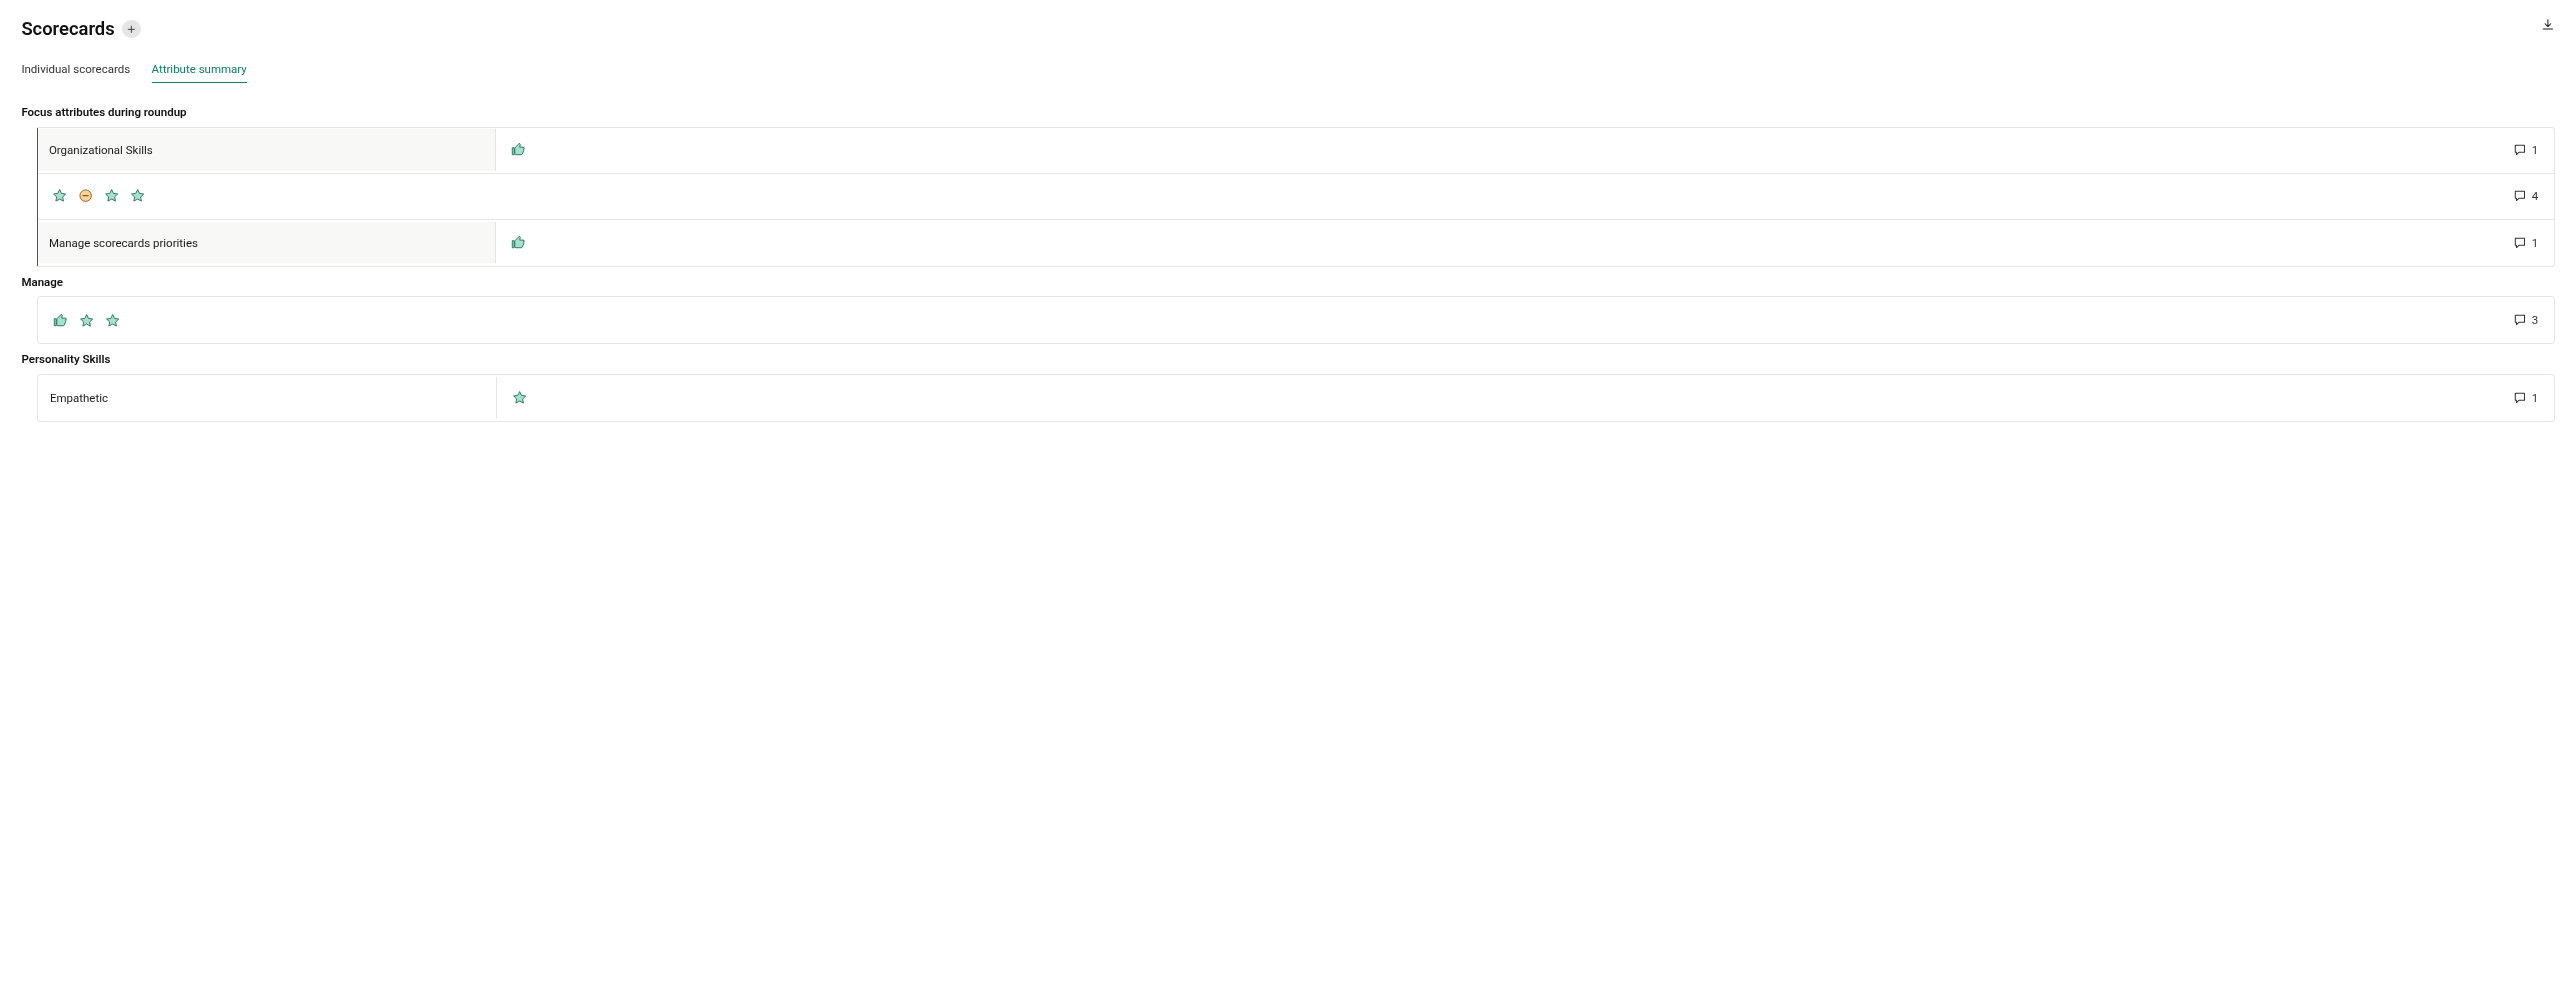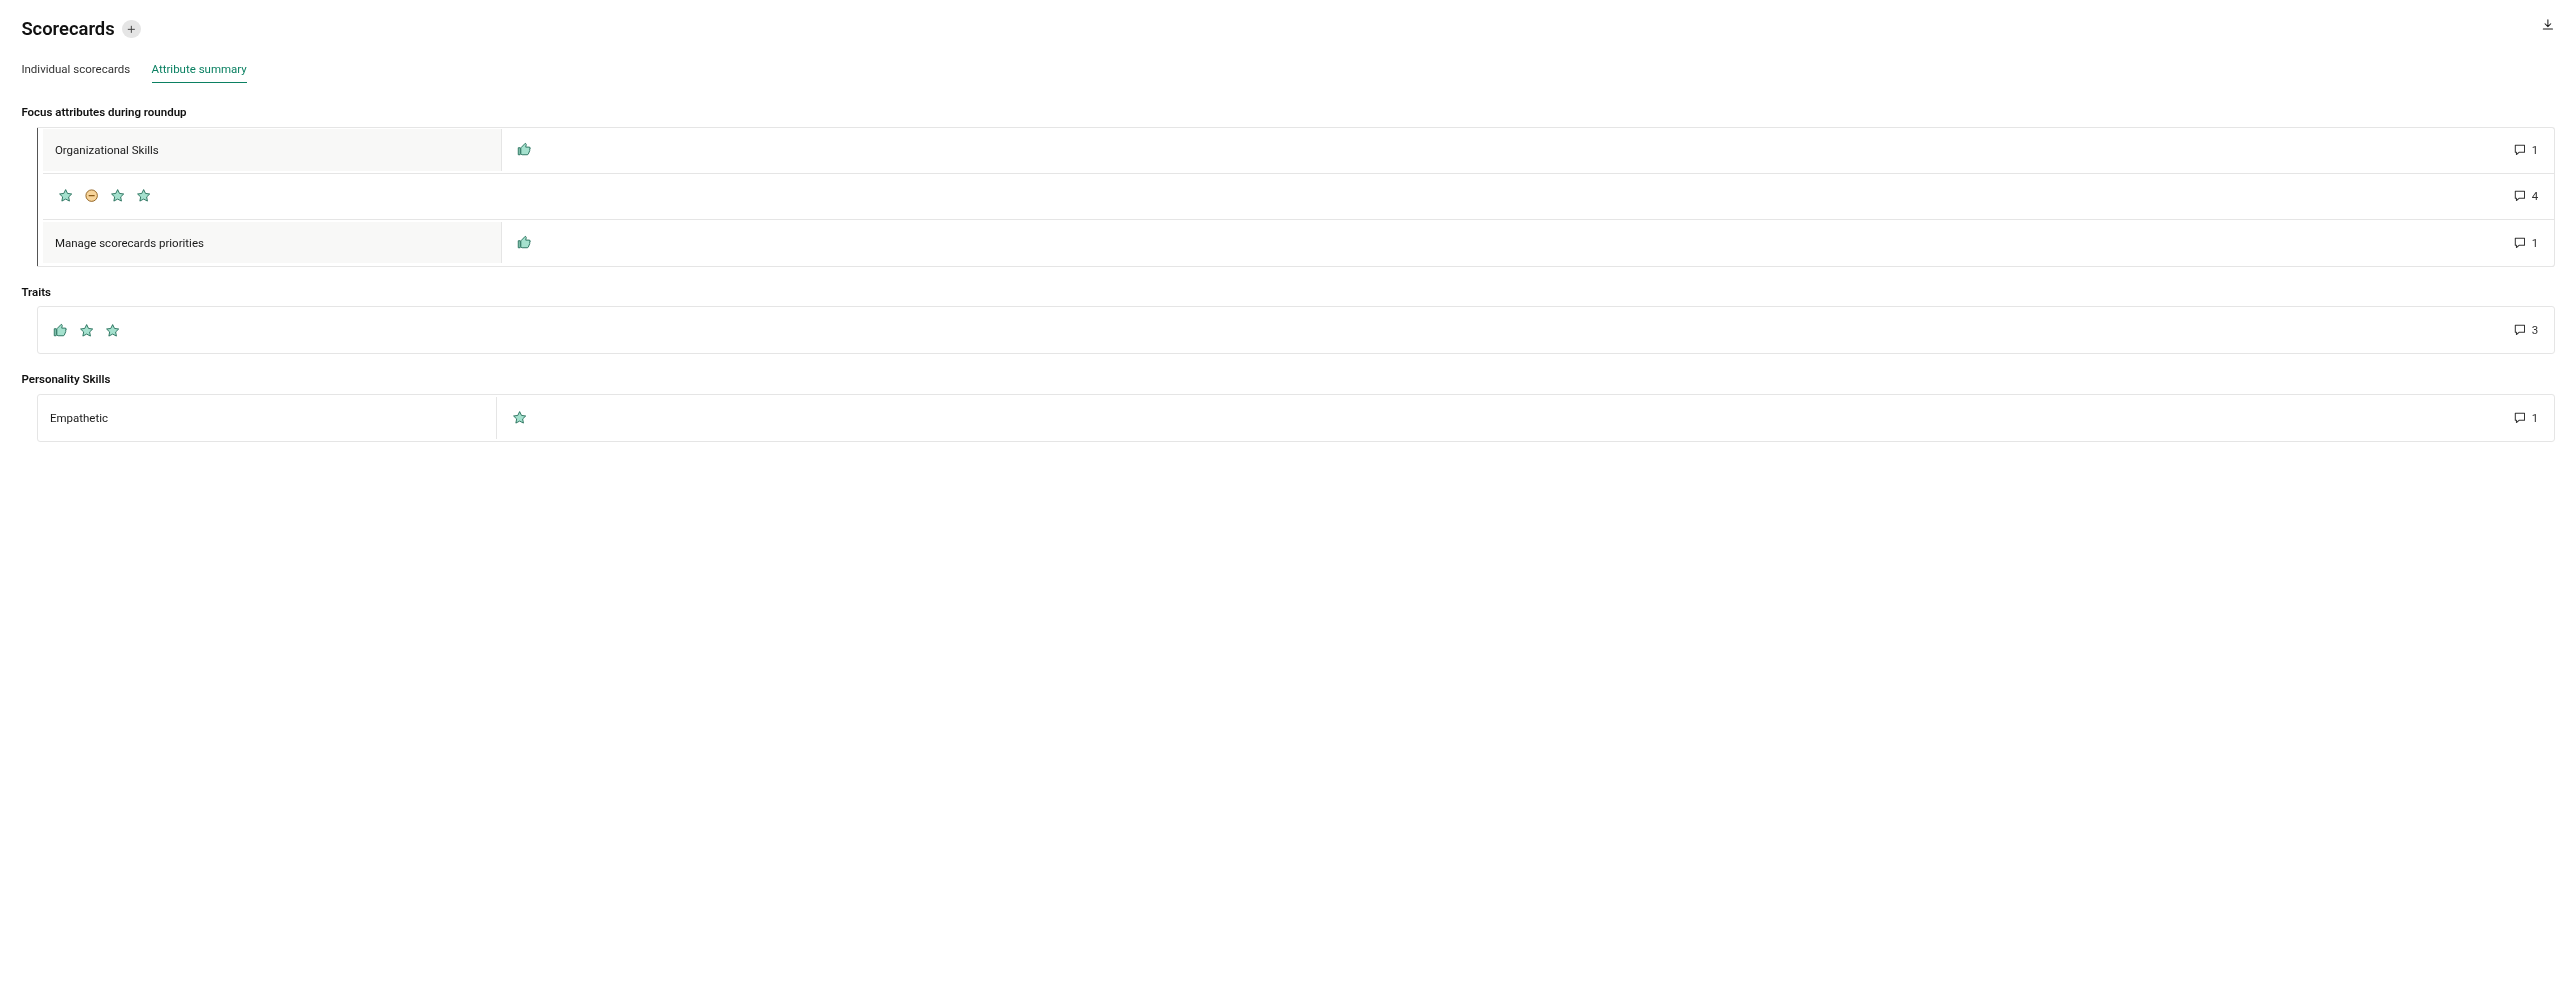--- a/index.html
+++ b/index.html
@@ -58,34 +58,33 @@
   }
   .tab.active {
     color: #0b8062;
     border-bottom: 1.5px solid #0b8062;
   }
   .section-title {
     font-weight: 600;
     font-size: 11.5px;
     color: #111;
     margin-bottom: 7.7px;
-    margin-top: 18px;
+    margin-top: 8px;
   }
   .section-title:first-of-type { margin-top: 0; }
   .table {
     border: 0.8px solid #e5e5e5;
     border-radius: 3.1px;
     overflow: hidden;
     margin-left: 15.3px;
   }
   .table.focus {
     border-left: none;
     border-radius: 0 3.1px 3.1px 0;
     position: relative;
-    padding-left: 6px;
   }
   .table.focus::before {
     content: "";
     position: absolute;
     left: 0;
     top: 0;
     bottom: 0;
     width: 1.5px;
     background: #555;
   }
@@ -222,21 +221,21 @@
     </div>
     <div class="cell-comments">
       <svg class="comment-icon" viewBox="0 0 18 18" width="13.8" height="13.8">
           <use href="#sym-comment"></use>
         </svg>
       <span>1</span>
     </div>
   </div>
 </div>
 
-<div class="section-title">Traits</div>
+<div class="section-title">Manage</div>
 <div class="table">
   <div class="row">
     <div class="cell-ratings">
       <svg class="icon-rating" viewBox="0 0 20 20" width="15.3" height="15.3">
           <use href="#sym-thumb"></use>
         </svg>
       <svg class="icon-rating" viewBox="0 0 20 20" width="15.3" height="15.3">
           <use href="#sym-star"></use>
         </svg>
       <svg class="icon-rating" viewBox="0 0 20 20" width="15.3" height="15.3">

